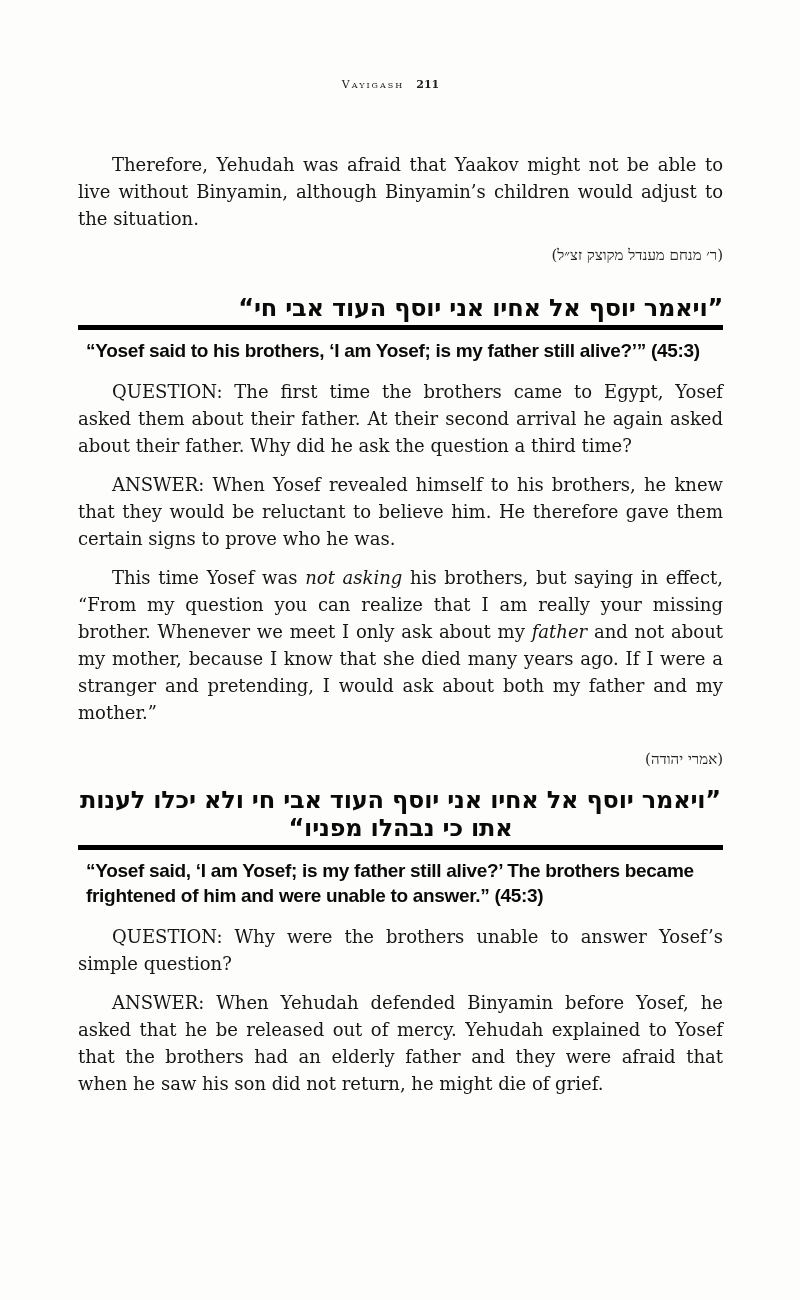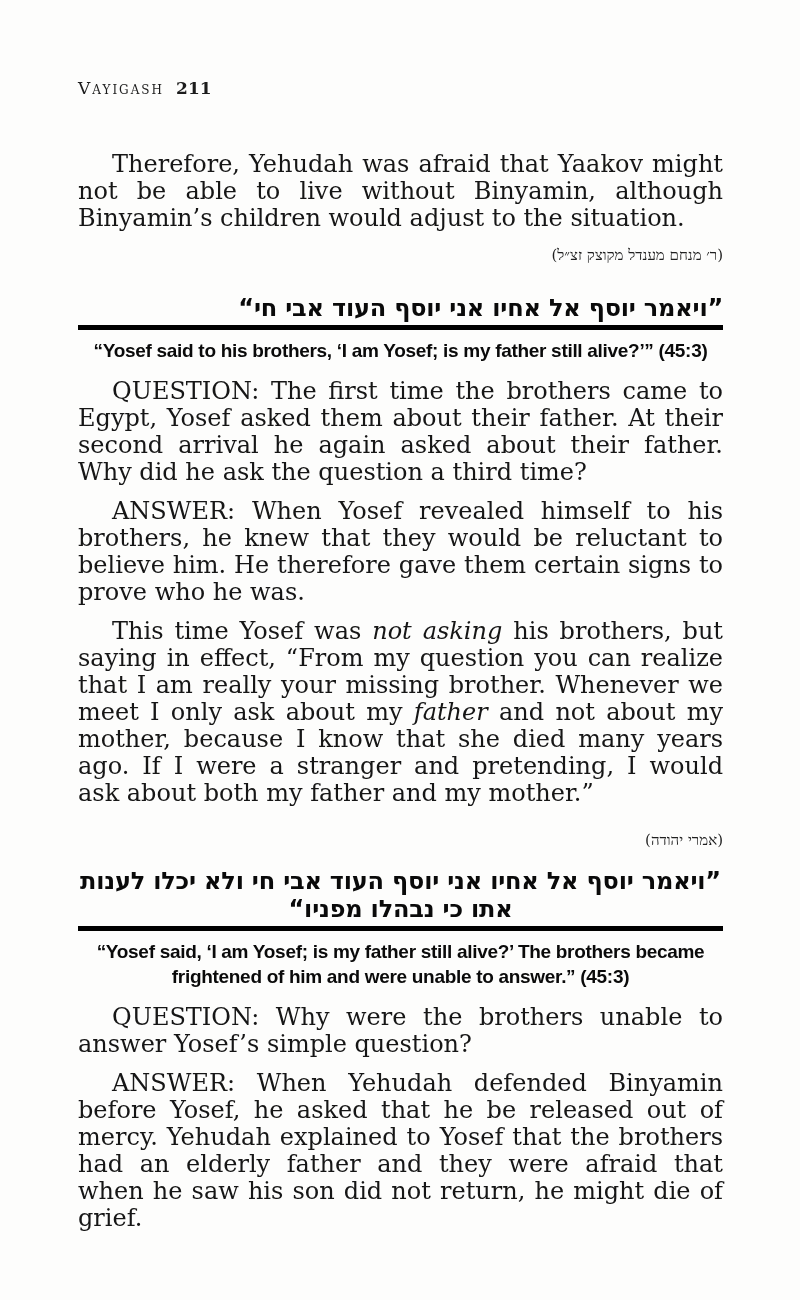--- a/index.html
+++ b/index.html
@@ -9,31 +9,31 @@
     overflow: hidden;
     font-family: "DejaVu Serif", serif;
   }
   .page {
     width: 645px;
     margin-left: 78px;
     padding-top: 78px;
     color: #161616;
   }
   .running-header {
-    text-align: left;
+    text-align: center;
     padding-right: 20px;
-    font-size: 17px;
+    font-size: 11px;
     color: #1c1c1c;
     height: 23px;
   }
   .header-title { font-variant: small-caps; letter-spacing: 2px; }
   .header-page  { font-weight: bold; margin-left: 12px; }
 
   .body-para {
-    font-size: 24px;
+    font-size: 18px;
     line-height: 27px;
     text-align: justify;
     text-indent: 34px;
     margin: 0;
     color: #161616;
   }
   .body-para em { font-style: italic; }
 
   .attribution {
     font-family: "DejaVu Serif", serif;
@@ -61,21 +61,21 @@
   }
 
   .subtitle {
     font-family: "Liberation Sans", sans-serif;
     font-weight: bold;
     font-size: 19px;
     line-height: 25px;
     letter-spacing: -0.3px;
     margin: 8px;
     color: #0a0a0a;
-    text-align: center;
+    text-align: left;
   }
 
   
   #p-intro { margin-top: 50px; }
   #attr-1  { margin-top: 14px; }
   #heb-1   { margin-top: 30px; }
   #sub-1   { margin-top: 8px; }
   #q-1     { margin-top: 15px; }
   #a-1     { margin-top: 12px; }
   #disc-1  { margin-top: 12px; }

